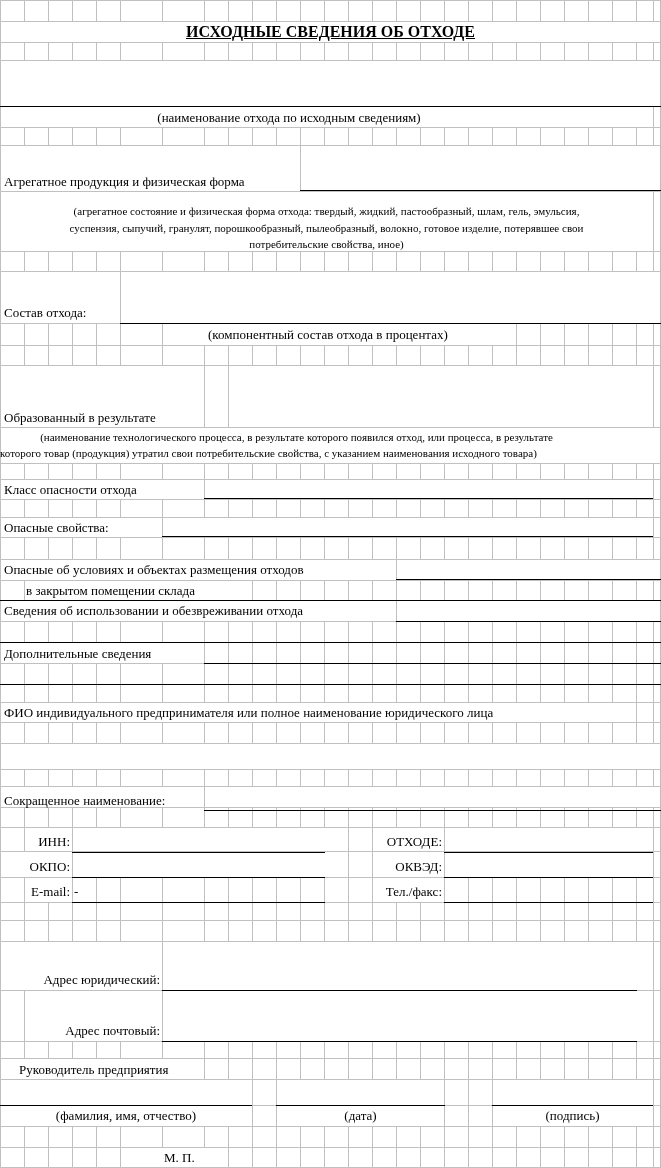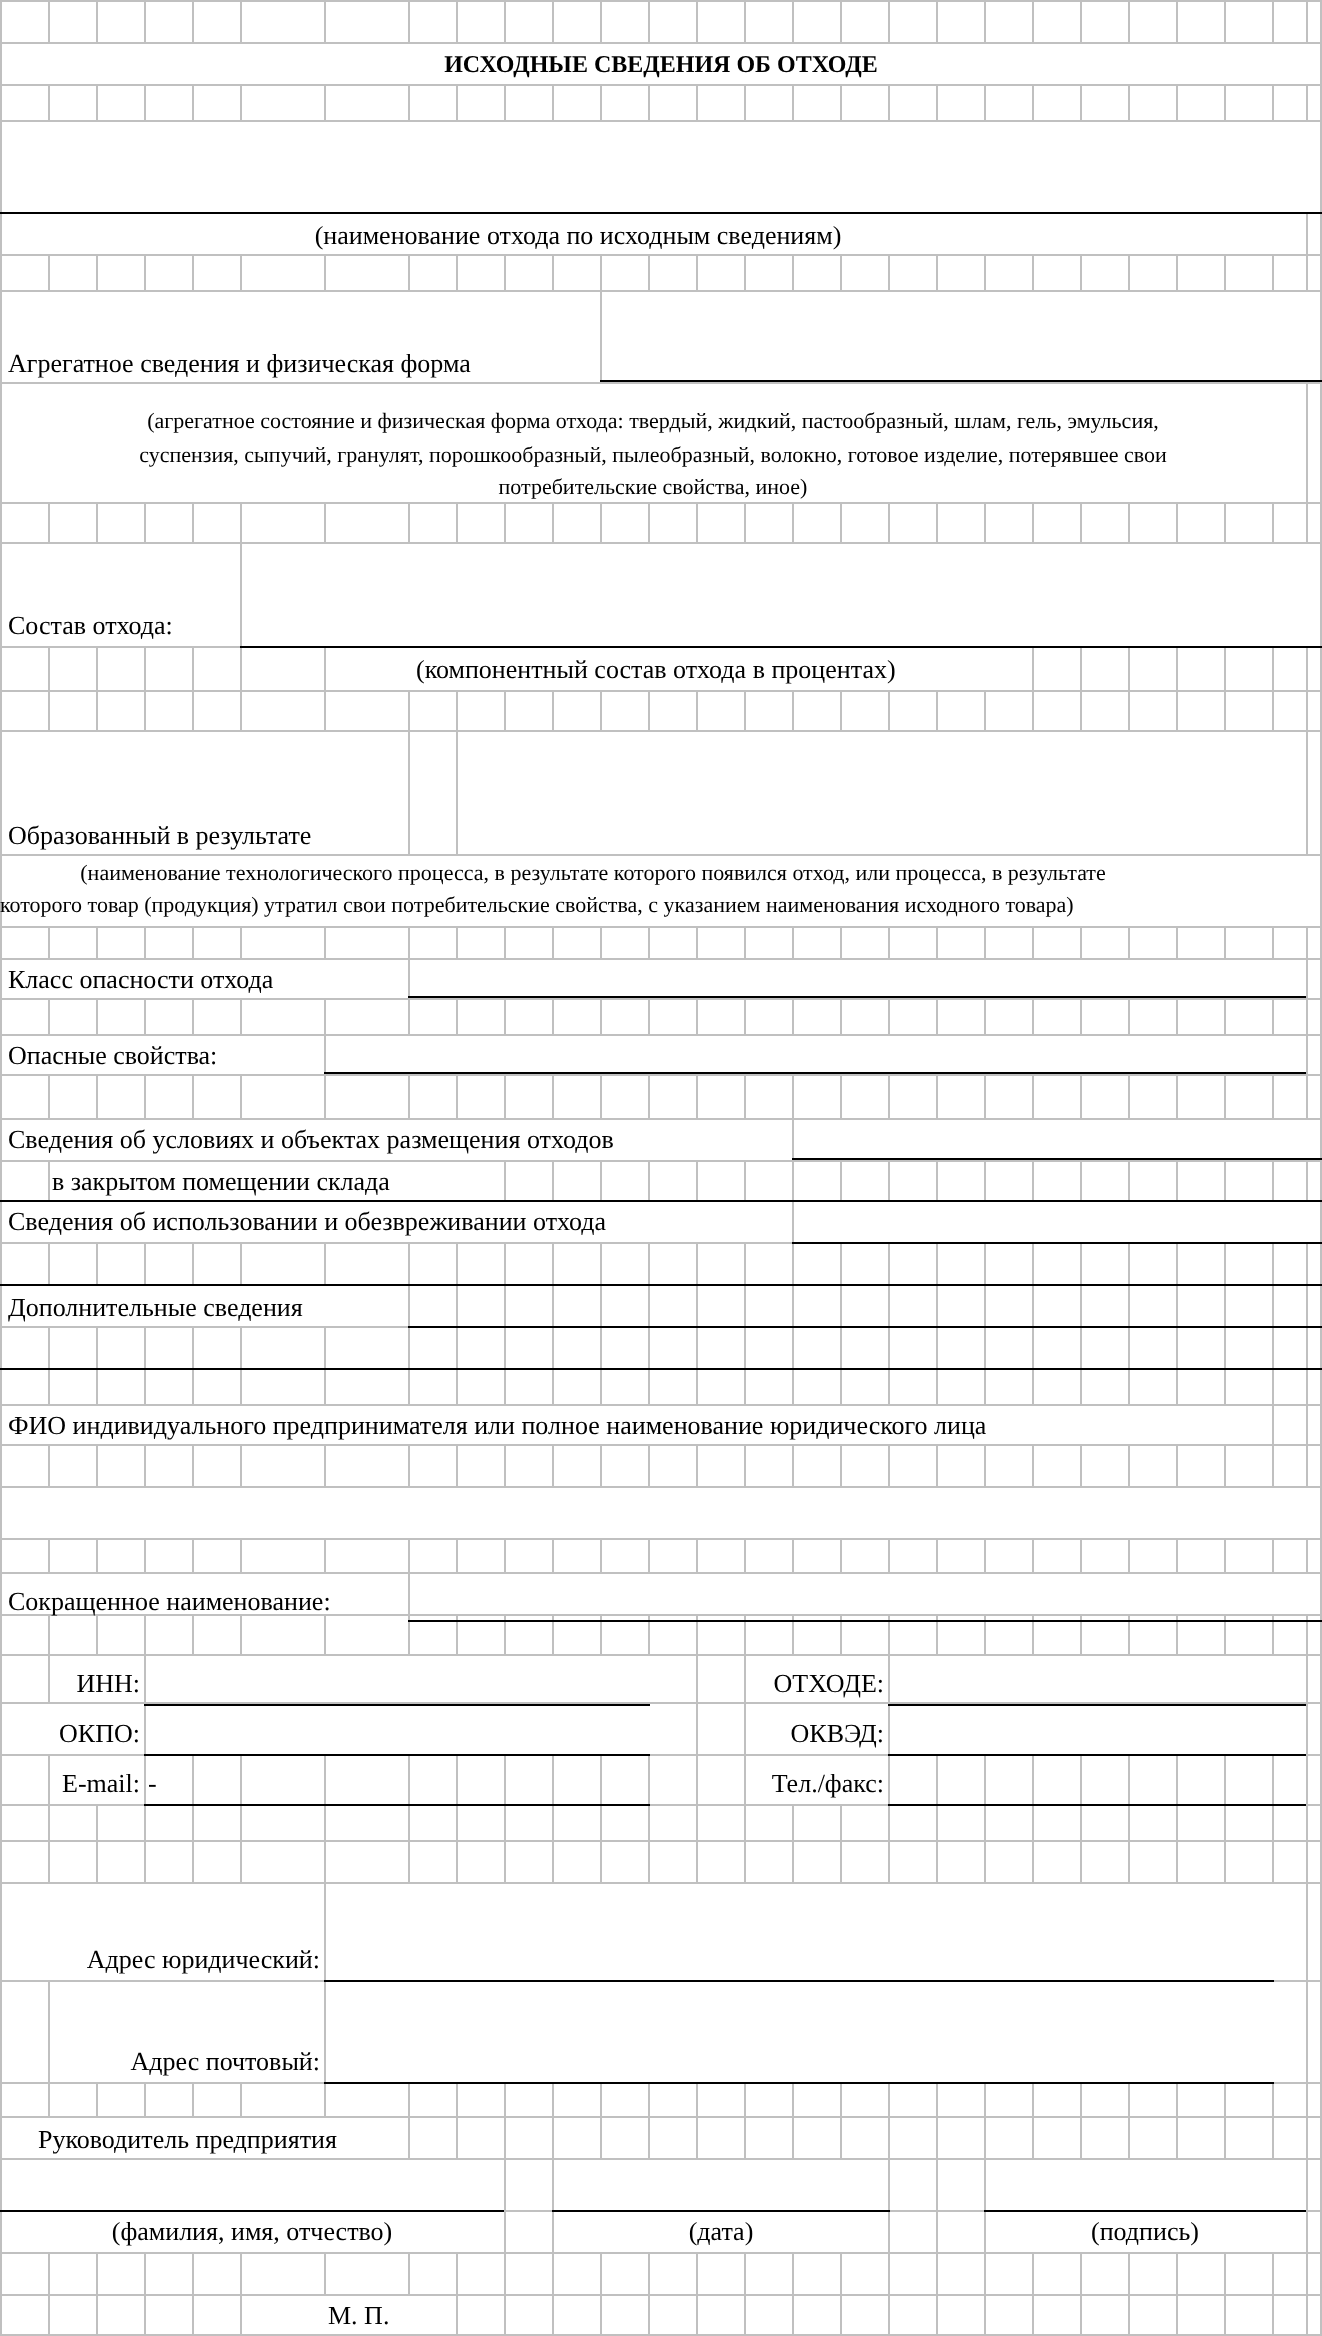--- a/index.html
+++ b/index.html
@@ -12,21 +12,21 @@
     color: #000;
   }
   .vl { position:absolute; top:0; width:1px; height:1168px; background:#c0c0c0; }
   .hl { position:absolute; left:0; height:1px; width:661px; background:#c0c0c0; }
   .blank { position:absolute; background:#fff; }
   .rule { position:absolute; height:1px; background:#000; }
   .txt { position:absolute; white-space:nowrap; font-size:13px; line-height:16px; }
   .small { font-size:11px; line-height:15px; }
   .center { text-align:center; }
   .right { text-align:right; }
-  .title { font-weight:bold; font-size:12px; }
+  .title { font-weight:bold; font-size:16px;text-decoration:underline; }
   .field { position:absolute; background:transparent; border:none; }
 </style>
 </head>
 <body>
 
 <div id="page">
 
   <div class="vl" style="left:0"></div>
   <div class="vl" style="left:24px"></div>
   <div class="vl" style="left:48px"></div>
@@ -195,35 +195,35 @@
   <div class="field" style="left:445px;top:878px;width:208px;height:24px"></div>
   <div class="field" style="left:163px;top:942px;width:474px;height:48px"></div>
   <div class="field" style="left:163px;top:991px;width:474px;height:50px"></div>
   <div class="field" style="left:1px;top:1080px;width:251px;height:25px"></div>
   <div class="field" style="left:277px;top:1080px;width:167px;height:25px"></div>
   <div class="field" style="left:493px;top:1080px;width:160px;height:25px"></div>
 
   <div class="txt title center" style="left:0;top:24px;width:661px">ИСХОДНЫЕ СВЕДЕНИЯ ОБ ОТХОДЕ</div>
   <div class="txt center" style="left:0;top:110px;width:578px">(наименование отхода по исходным сведениям)</div>
 
-  <div class="txt" style="left:4px;top:174px">Агрегатное сведения и физическая форма</div>
+  <div class="txt" style="left:4px;top:174px">Агрегатное продукция и физическая форма</div>
   <div class="txt small center" style="left:0;top:204px;width:653px">(агрегатное состояние и физическая форма отхода: твердый, жидкий, пастообразный, шлам, гель, эмульсия,</div>
   <div class="txt small center" style="left:0;top:221px;width:653px">суспензия, сыпучий, гранулят, порошкообразный, пылеобразный, волокно, готовое изделие, потерявшее свои</div>
   <div class="txt small center" style="left:0;top:237px;width:653px">потребительские свойства, иное)</div>
 
   <div class="txt" style="left:4px;top:305px">Состав отхода:</div>
   <div class="txt" style="left:208px;top:327px">(компонентный состав отхода в процентах)</div>
 
   <div class="txt" style="left:4px;top:410px">Образованный в результате</div>
   <div class="txt small center" style="left:0;top:430px;width:593px">(наименование технологического процесса, в результате которого появился отход, или процесса, в результате</div>
   <div class="txt small center" style="left:0;top:446px;width:534px">которого товар (продукция) утратил свои потребительские свойства, с указанием наименования исходного товара)</div>
 
   <div class="txt" style="left:4px;top:482px">Класс опасности отхода</div>
   <div class="txt" style="left:4px;top:520px">Опасные свойства:</div>
-  <div class="txt" style="left:4px;top:562px">Сведения об условиях и объектах размещения отходов</div>
+  <div class="txt" style="left:4px;top:562px">Опасные об условиях и объектах размещения отходов</div>
   <div class="txt" style="left:26px;top:583px">в закрытом помещении склада</div>
   <div class="txt" style="left:4px;top:603px">Сведения об использовании и обезвреживании отхода</div>
   <div class="txt" style="left:4px;top:646px">Дополнительные сведения</div>
 
   <div class="txt" style="left:4px;top:705px">ФИО индивидуального предпринимателя или полное наименование юридического лица</div>
   <div class="txt" style="left:4px;top:793px">Сокращенное наименование:</div>
 
   <div class="txt right" style="left:0;top:834px;width:70px">ИНН:</div>
   <div class="txt right" style="left:0;top:859px;width:70px">ОКПО:</div>
   <div class="txt right" style="left:0;top:884px;width:70px">E-mail:</div>

